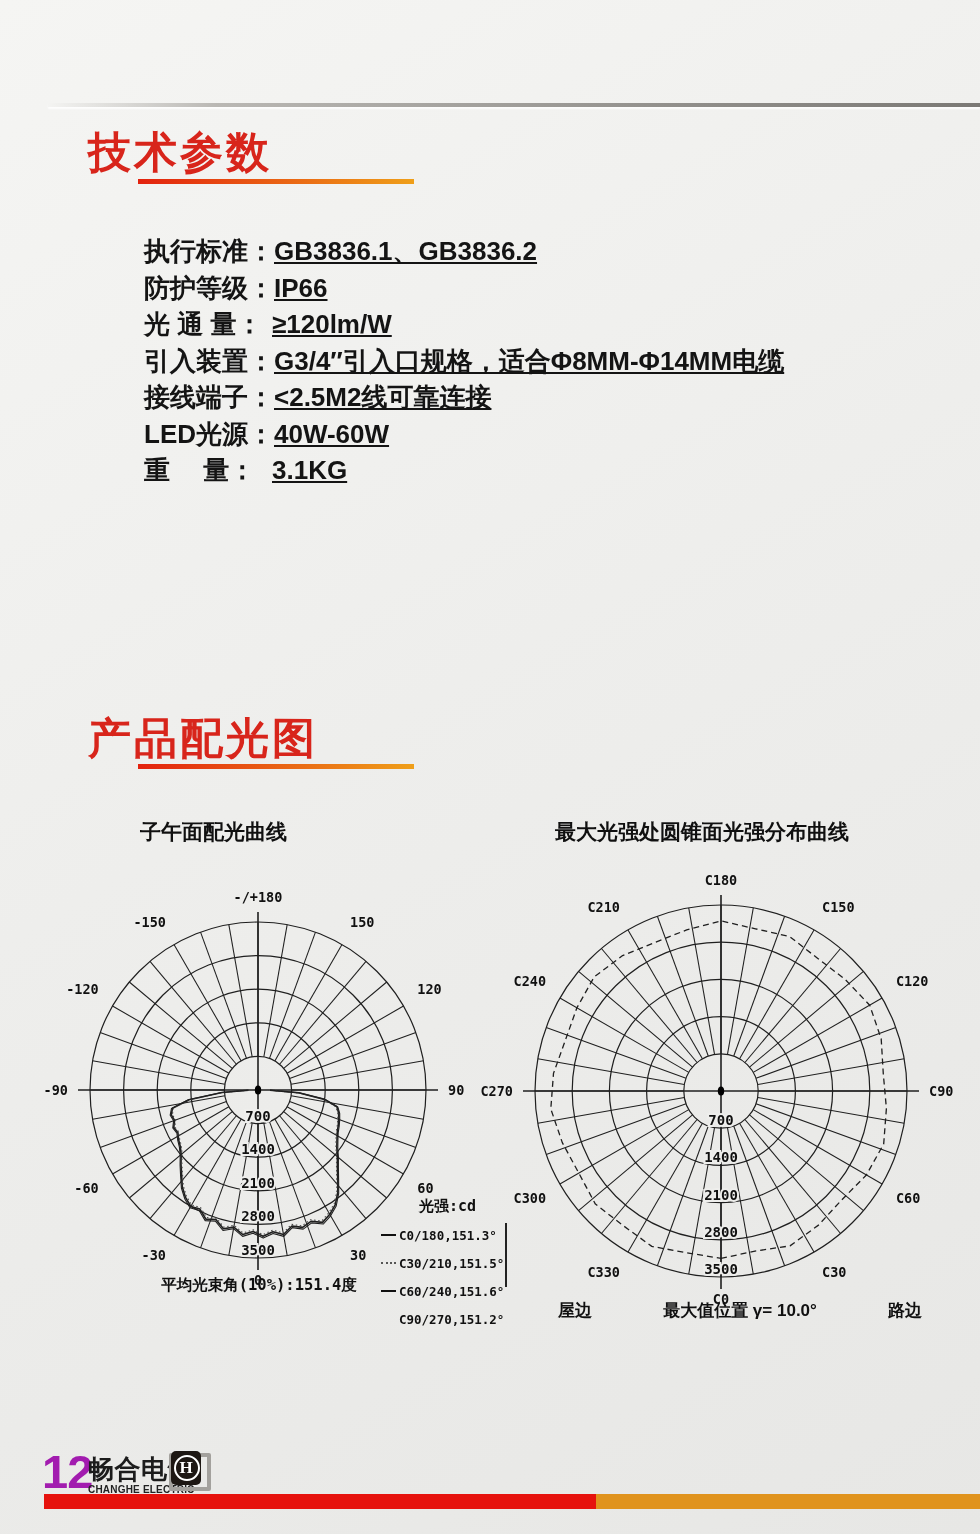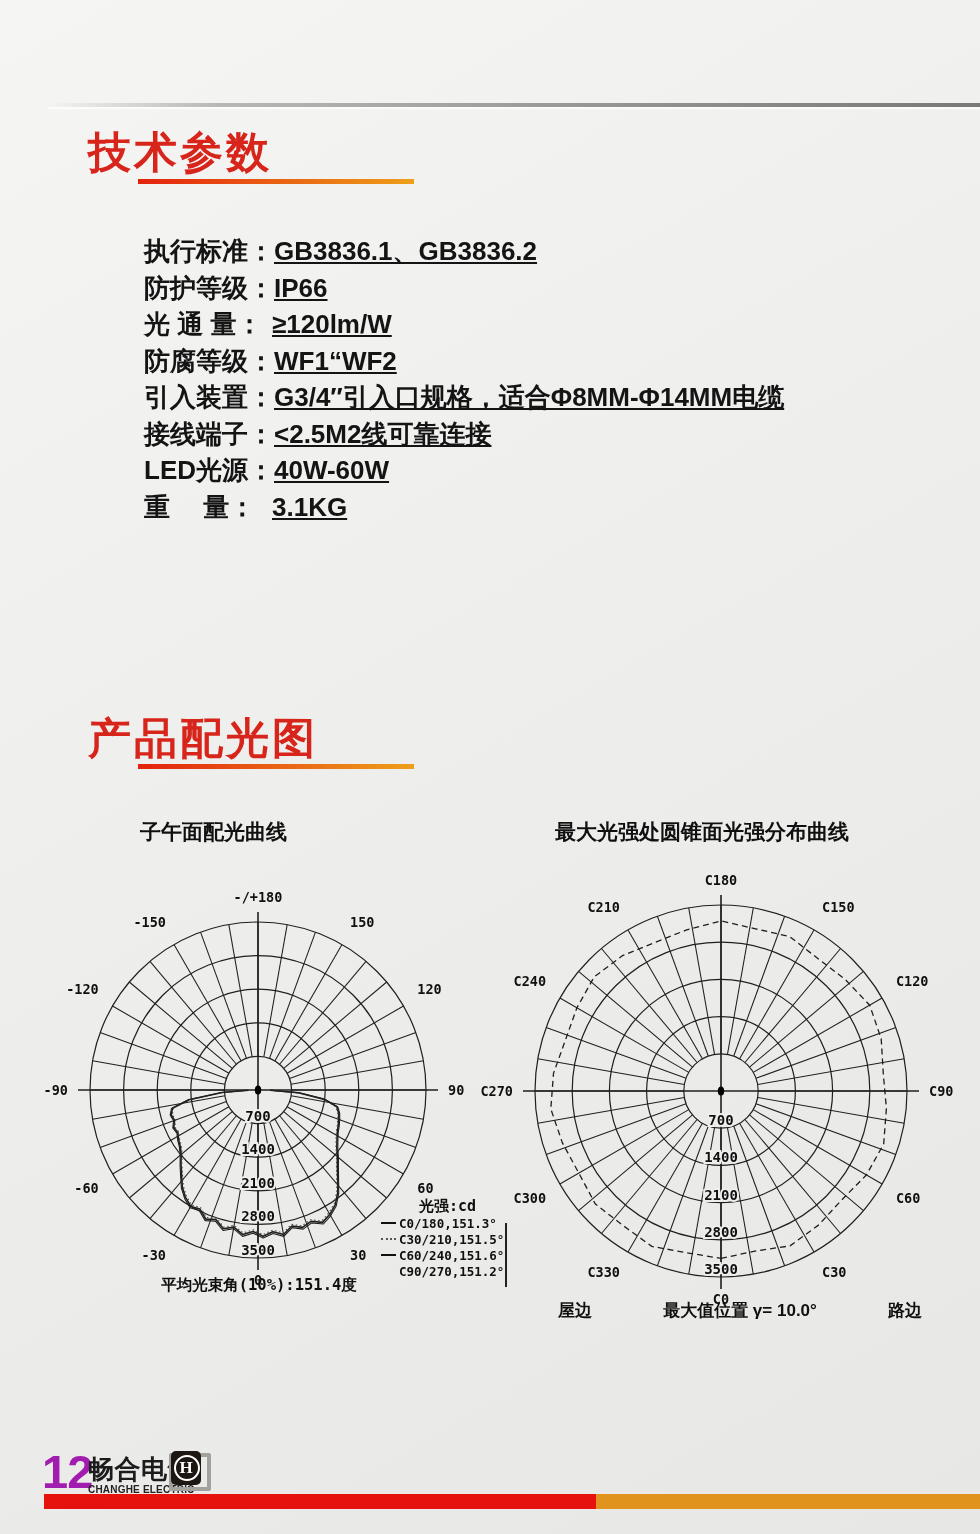--- a/index.html
+++ b/index.html
@@ -25,21 +25,21 @@
   .chart-title{position:absolute;top:818px;font-size:21px;font-weight:bold;color:#101010;text-align:left;white-space:nowrap;}
   #ct1{left:140px;width:240px;}
   #ct2{left:555px;width:350px;}
 
   svg.polar{position:absolute;overflow:visible;}
   #svg1{left:40px;top:866px;}
   #svg2{left:505px;top:875px;}
 
   #legend{position:absolute;left:381px;top:1197px;font-family:"DejaVu Sans Mono",monospace;font-weight:bold;font-size:12.5px;color:#101010;white-space:nowrap;}
   #legend-unit{margin-left:38px;font-size:15px;height:18px;}
-  .leg-row{display:flex;align-items:center;height:16px;}
+  .leg-row{display:flex;align-items:center;height:16px;margin-top:12px;}
   .leg-marker{width:15px;margin-right:3px;}
   .leg-marker.solid{border-top:2px solid #101010;}
   .leg-marker.dotted{border-top:2px dotted #555;}
   .leg-marker.none{border-top:2px solid transparent;}
   #legend-bracket{position:absolute;left:505px;top:1223px;width:2px;height:64px;background:#222;}
 
   #footnote{position:absolute;left:139px;top:1275px;width:240px;text-align:center;
     font-family:"DejaVu Sans Mono",monospace;font-weight:bold;font-size:15.5px;color:#101010;white-space:nowrap;}
 
   #annotation{position:absolute;left:558px;top:1299px;width:364px;display:flex;justify-content:space-between;
@@ -62,21 +62,20 @@
 
 <div class="toprule"></div>
 
 <div class="sec-title" id="sec1">技术参数</div>
 <div class="sec-underline" id="ul1"></div>
 
 <div id="spec-list">
     <div class="spec-row"><span class="spec-label">执行标准：</span><span>GB3836.1、GB3836.2</span></div>
     <div class="spec-row"><span class="spec-label">防护等级：</span><span>IP66</span></div>
     <div class="spec-row"><span class="spec-label">光 通 量：</span><span>≥120lm/W</span></div>
-    <div class="spec-row"><span class="spec-label">防腐等级：</span><span>WF1“WF2</span></div>
     <div class="spec-row"><span class="spec-label">引入装置：</span><span>G3/4″引入口规格，适合Φ8MM-Φ14MM电缆</span></div>
     <div class="spec-row"><span class="spec-label">接线端子：</span><span>&lt;2.5M2线可靠连接</span></div>
     <div class="spec-row"><span class="spec-label">LED光源：</span><span>40W-60W</span></div>
     <div class="spec-row"><span class="spec-label">重　 量：</span><span>3.1KG</span></div>
   </div>
 
 <div class="sec-title" id="sec2">产品配光图</div>
 <div class="sec-underline" id="ul2"></div>
 
 <div class="chart-title" id="ct1">子午面配光曲线</div>

